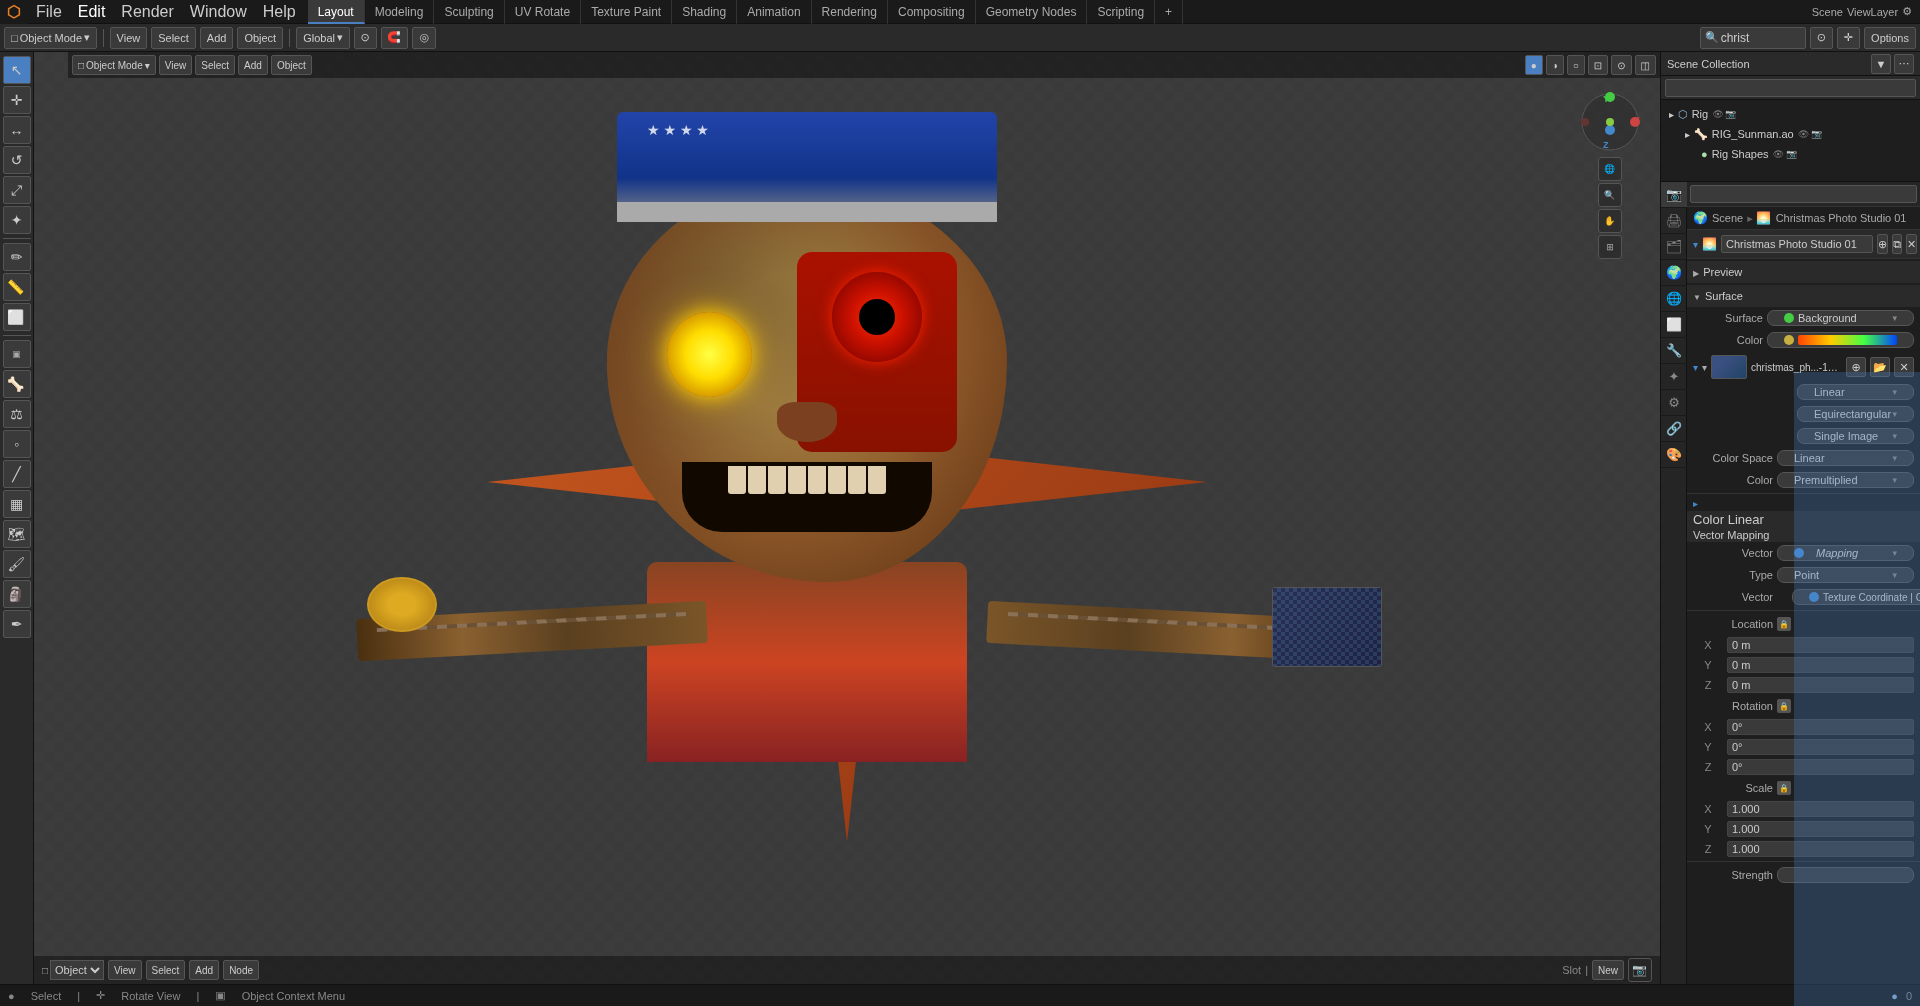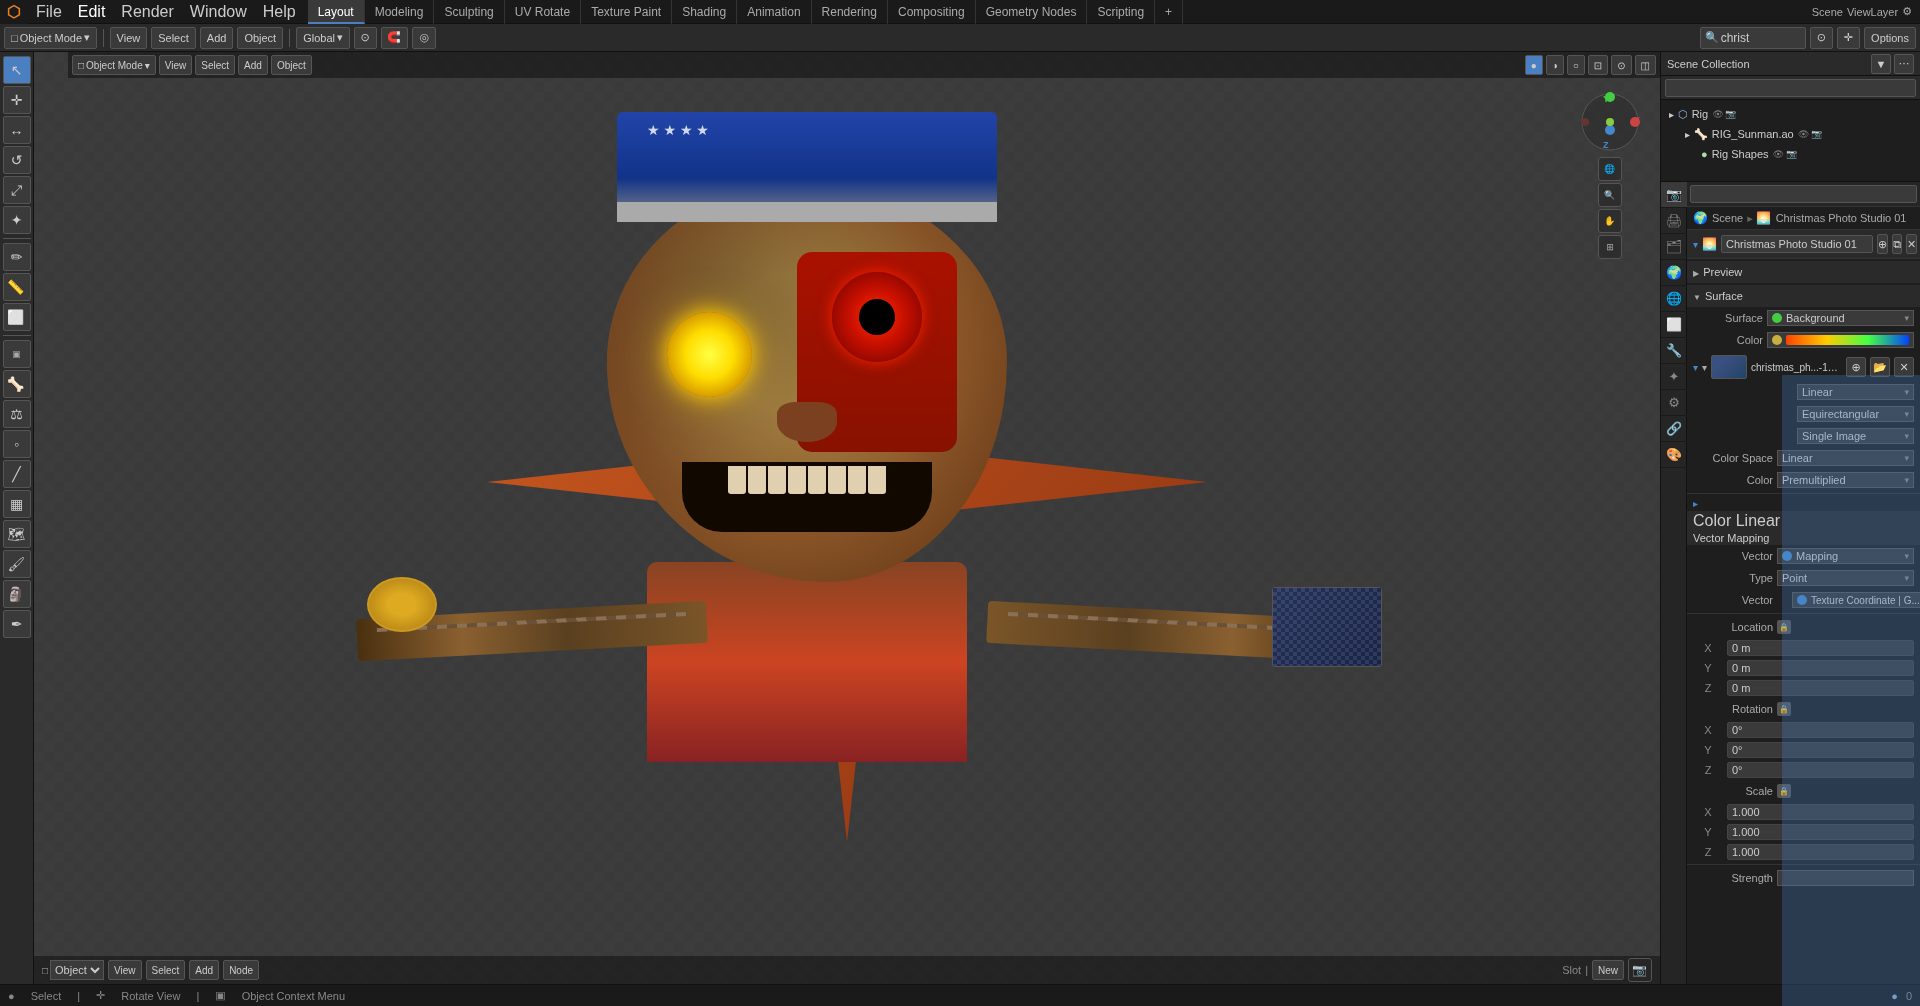--- a/index.html
+++ b/index.html
@@ -333,22 +333,22 @@
       text-align: right;
       flex-shrink: 0;
       font-size: 11px;
     }
     .prop-value {
       flex: 1;
       background: #3a3a3a;
       border: 1px solid #555;
       color: #ccc;
       font-size: 11px;
-      padding: 1px 4px;
-      border-radius: 0;
+      padding: 1px 16px;
+      border-radius: 7px;
       display: flex;
       align-items: center;
       height: 16px;
       cursor: pointer;
     }
     .prop-value .dropdown-arrow { margin-left: auto; color: #888; font-size: 9px; }
 
     .color-dot {
       width: 10px;
       height: 10px;
@@ -906,33 +906,33 @@
             <span class="dropdown-arrow">▾</span>
           </div>
         </div>
 
         <div class="section-divider"></div>
 
         <div style="padding:2px 6px;display:flex;align-items:center;gap:2px;">
           <span style="color:#4488cc;font-size:10px;cursor:pointer;">▸</span>
         </div>
 
-        <div style="padding:1px 6px;font-size:16px;color:#ccc;background:#2a2a2a;">
+        <div style="padding:1px 6px;font-size:13px;color:#ccc;background:#2a2a2a;">
           <span>Color Linear</span>
         </div>
 
         <div style="padding:1px 6px;font-size:11px;color:#ccc;background:#2a2a2a;">
           <span>Vector Mapping</span>
         </div>
 
         <div class="prop-row">
           <span class="prop-label-wide">Vector</span>
           <div class="prop-value">
             <span class="color-dot" style="background:#4488cc;"></span>
-            <span style="margin-left:4px;">Mapping</span>
+            <span style="margin-left:12px;font-style:italic;">Mapping</span>
             <span class="dropdown-arrow">▾</span>
           </div>
         </div>
 
         <div class="prop-row">
           <span class="prop-label-wide">Type</span>
           <div class="prop-value">
             <span>Point</span>
             <span class="dropdown-arrow">▾</span>
           </div>

